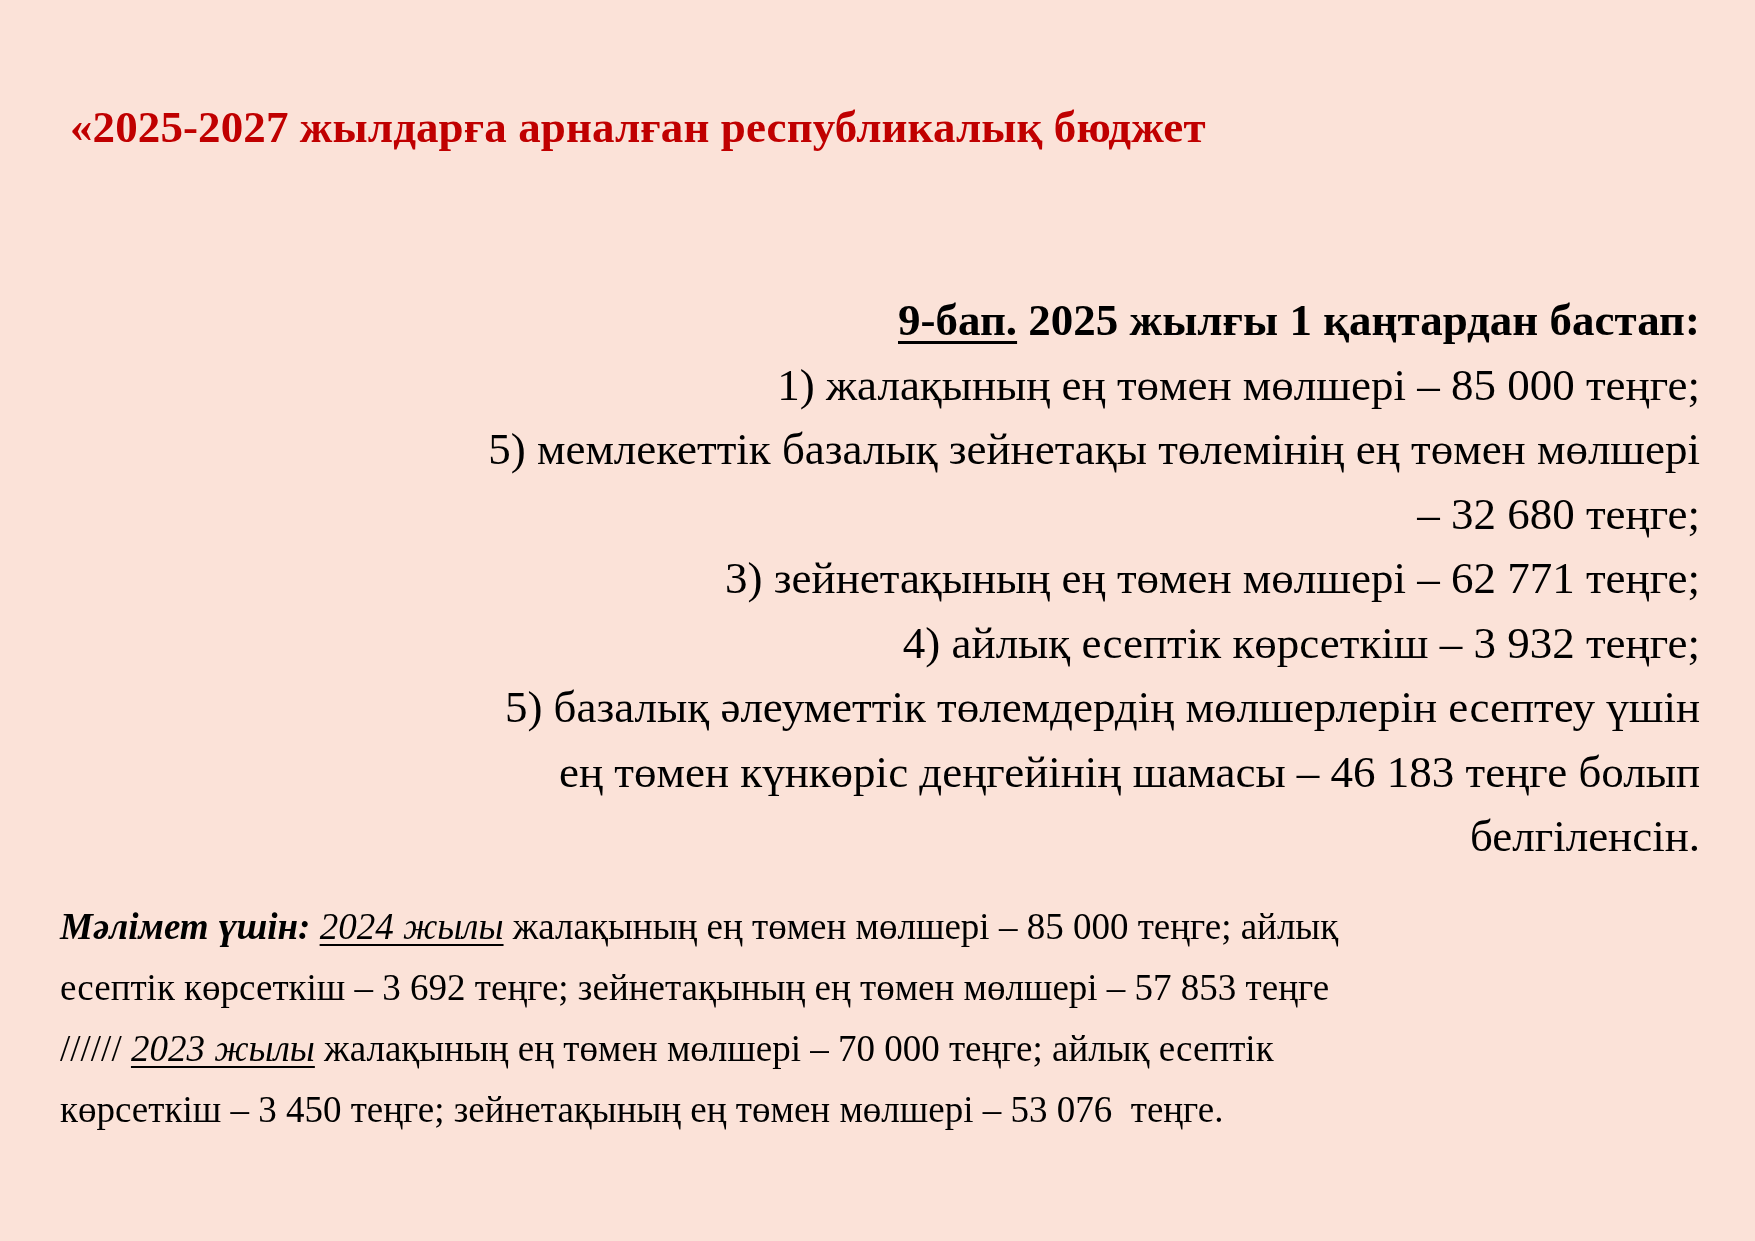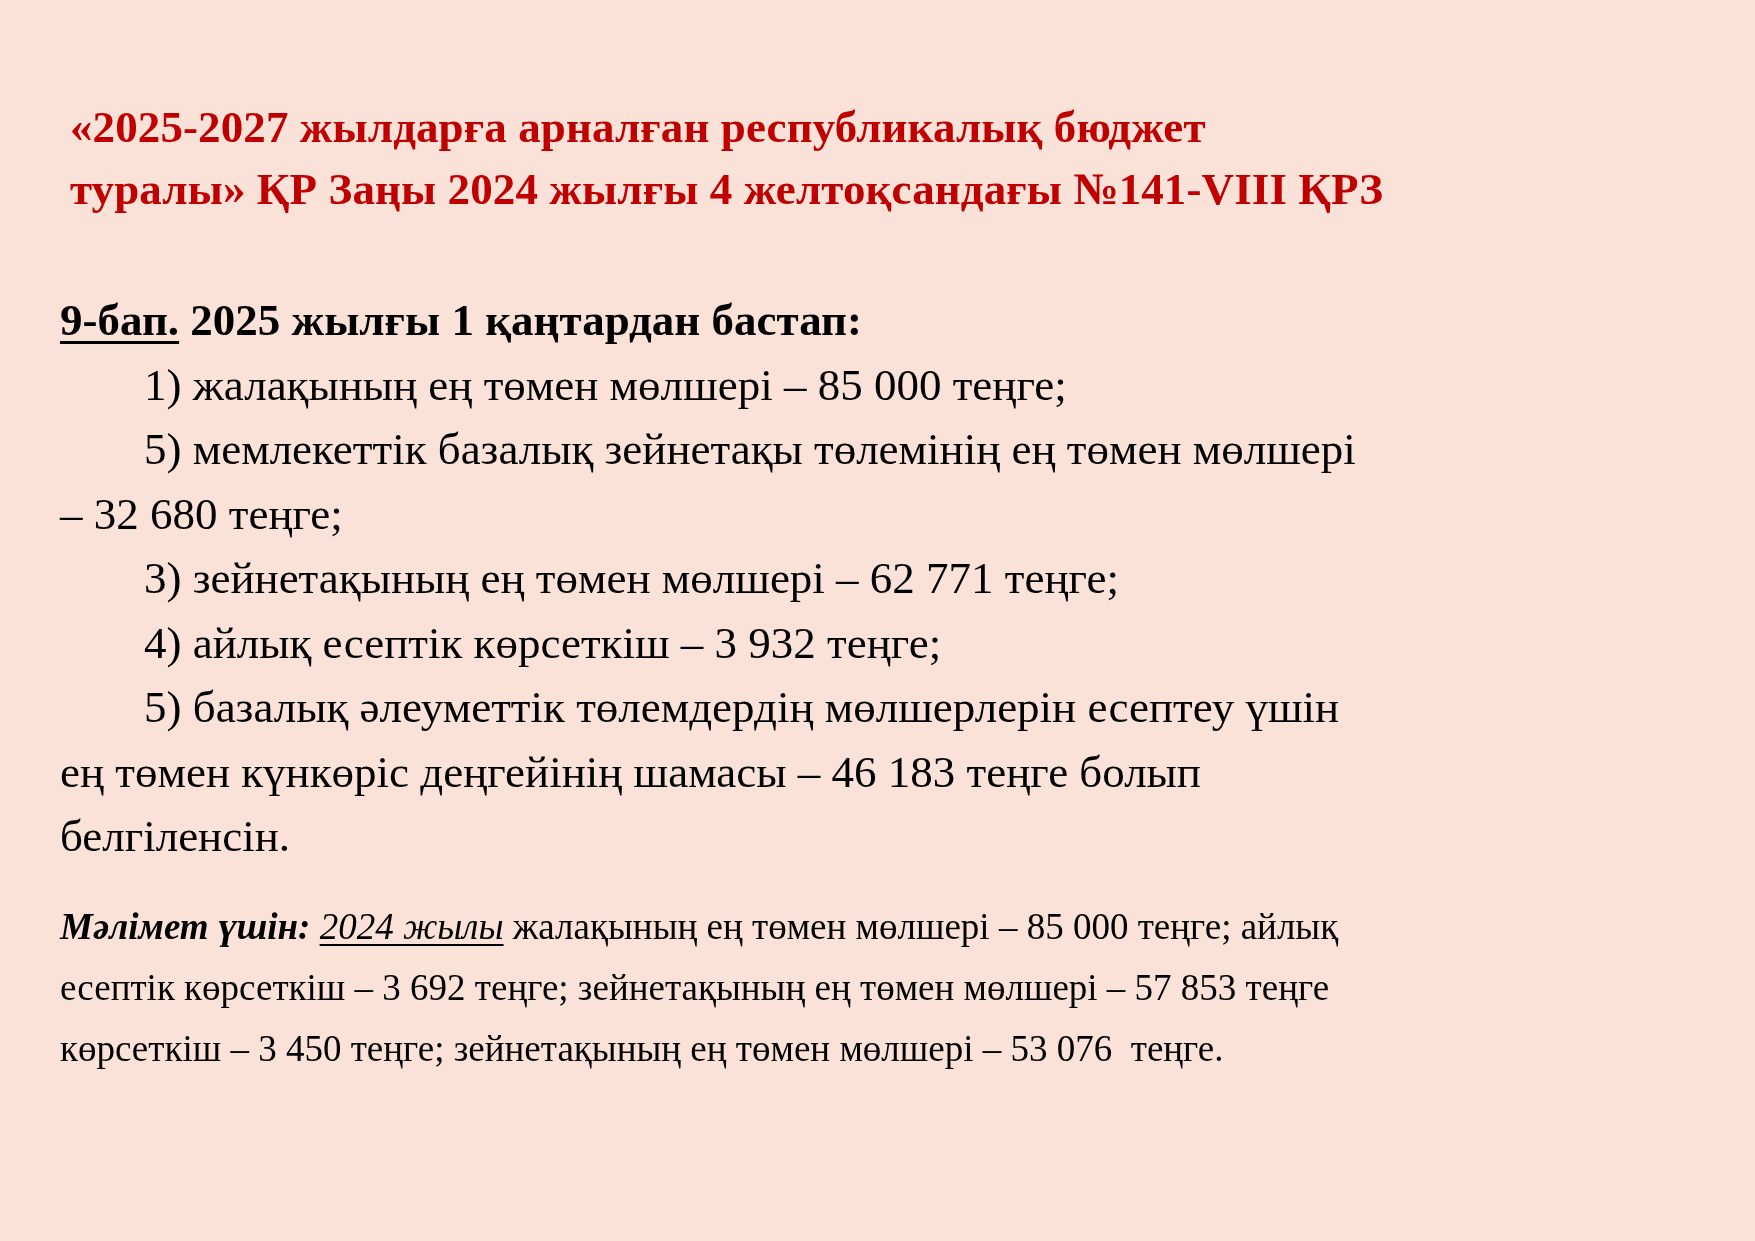--- a/index.html
+++ b/index.html
@@ -34,20 +34,21 @@
       margin-left: 10px;
     }
     .title .line { display: block; white-space: nowrap; }
     .article {
       position: absolute;
       top: 288px;
       left: 0;
       width: 1640px;
       font-size: 45px;
       line-height: 64.5px;
+      text-align: right;
     }
     .article .heading {
       font-weight: bold;
       white-space: nowrap;
     }
     .article .heading .art-num {
       text-decoration: underline;
       text-decoration-thickness: 3px;
       text-underline-offset: 6px;
     }
@@ -79,21 +80,20 @@
     }
     .note .nl { display: block; white-space: nowrap; }
   </style>
 </head>
 <body>
 
 <div class="page">
 
   <div class="title">
     <span class="line">«2025-2027 жылдарға арналған республикалық бюджет</span>
-    <span class="line">туралы» ҚР Заңы 2024 жылғы 4 желтоқсандағы №141-VIII ҚРЗ</span>
   </div>
 
   <div class="article">
     <div class="heading">
       <span class="art-num">9-бап.</span><span style="white-space:pre"> 2025 жылғы 1 қаңтардан бастап:</span>
     </div>
 
     <div class="item">
       <span class="indent"></span><span>1) жалақының ең төмен мөлшері – 85 000 теңге;</span>
     </div>
@@ -117,16 +117,20 @@
       <span>белгіленсін.</span>
     </div>
   </div>
 
   <div class="note">
     <span class="nl">
       <span class="label">Мәлімет үшін:</span>
       <span class="year">2024 жылы</span><span style="white-space:pre"> жалақының ең төмен мөлшері – 85 000 теңге; айлық</span>
     </span>
     <span class="nl">есептік көрсеткіш – 3 692 теңге; зейнетақының ең төмен мөлшері – 57 853 теңге</span>
+    <span class="nl">
+      <span>//////</span>
+      <span class="year">2023 жылы</span><span style="white-space:pre"> жалақының ең төмен мөлшері – 70 000 теңге; айлық есептік</span>
+    </span>
     <span class="nl" style="white-space:pre">көрсеткіш – 3 450 теңге; зейнетақының ең төмен мөлшері – 53 076  теңге.</span>
   </div>
 
 </div>
 
 </body></html>

